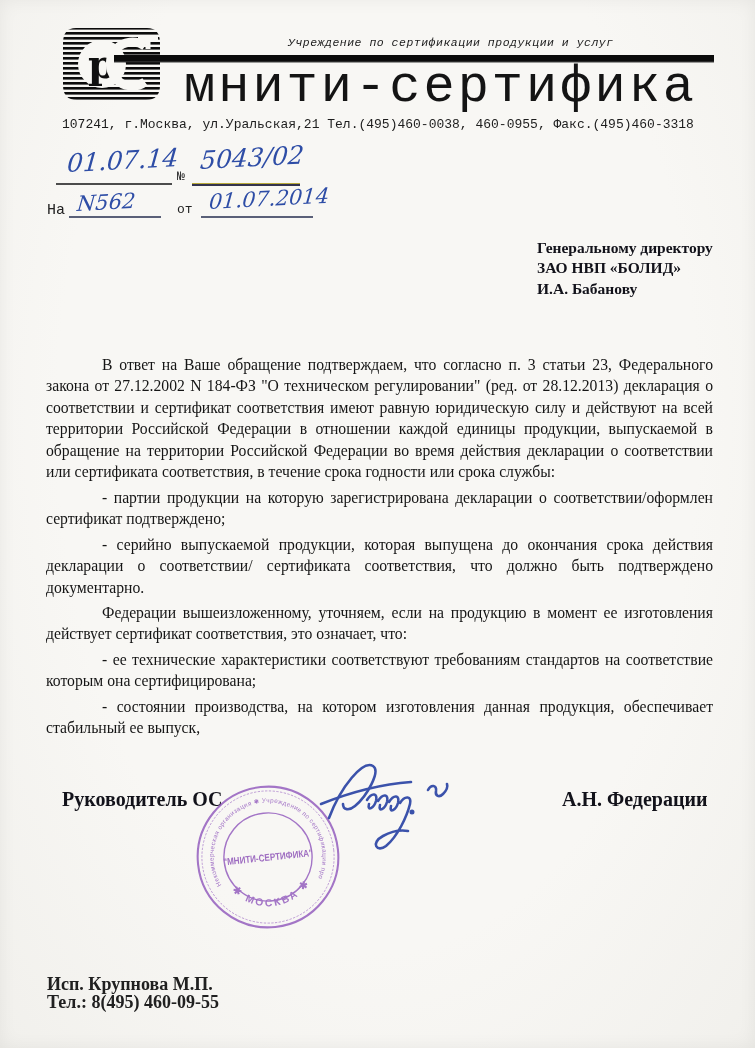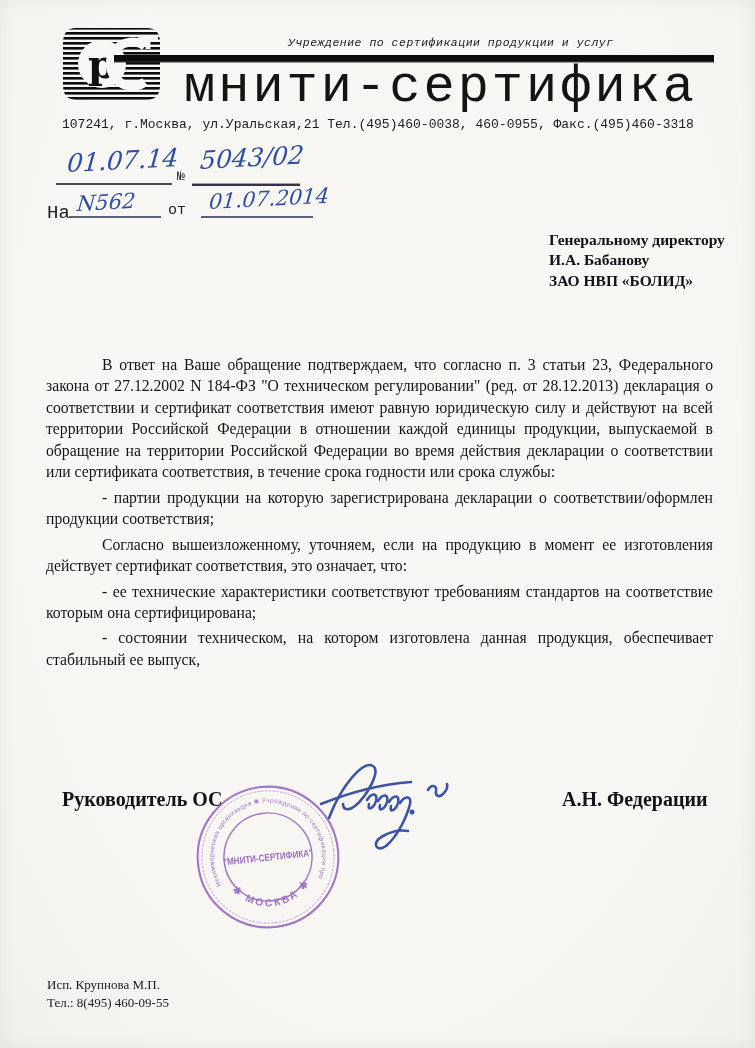--- a/index.html
+++ b/index.html
@@ -22,21 +22,21 @@
   .plabel{font-family:"Liberation Mono", monospace;color:#222;white-space:nowrap;}
   .uline{height:2px;}
   
   .recipient{font-size:15.5px;font-weight:bold;line-height:20.3px;color:#12121a;}
   
   .body-text{width:675px;font-size:15.7px;line-height:21.45px;text-align:justify;color:#151515;}
   .body-text p{margin:4px;text-indent:56px;}
   
   .sig-label{font-size:20px;font-weight:bold;color:#12121a;white-space:nowrap;}
   
-  .footer{font-size:13px;line-height:17.6px;color:#202020;}
+  .footer{font-size:18px;line-height:17.6px;color:#202020;font-weight:bold;}
   .stamp-svg{opacity:.82;transform:rotate(-6deg);}
 </style>
 </head>
 <body>
 
 <div class="page">
 
   <svg class="abs" style="left:62px;top:27px;" width="99" height="74" viewBox="0 0 99 74">
     <defs>
       <pattern id="scan" width="4" height="5" patternUnits="userSpaceOnUse">
@@ -54,39 +54,40 @@
   <div class="abs rule" style="left:114px;top:55px;width:600px;height:6.5px;"></div>
   <div class="abs org-title" style="left:184px;top:62px;">мнити-сертифика</div>
   <div class="abs address" style="left:62px;top:117px;">107241, г.Москва, ул.Уральская,21   Тел.(495)460-0038, 460-0955, Факс.(495)460-3318</div>
 
   <div class="abs hand hand-lg" style="left:66px;top:149px;">01.07.14</div>
   <div class="abs uline" style="left:56px;top:183px;width:116px;background:#4c4c4c;"></div>
   <div class="abs plabel" style="left:177px;top:169px;font-size:13px;">№</div>
   <div class="abs hand hand-lg" style="left:199px;top:146px;">5043/02</div>
   <div class="abs uline" style="left:192px;top:183px;width:108px;background:#33334d;border-top:1.5px solid #b8a93a;"></div>
 
-  <div class="abs plabel" style="left:47px;top:202px;font-size:19px;">На</div>
+  <div class="abs plabel" style="left:47px;top:202px;font-size:15px;">На</div>
   <div class="abs hand hand-md" style="left:76px;top:192px;">N562</div>
   <div class="abs uline" style="left:69px;top:216px;width:92px;background:#5a6078;"></div>
-  <div class="abs plabel" style="left:168px;top:202px;font-size:15px;">от</div>
+  <div class="abs plabel" style="left:177px;top:202px;font-size:13px;">от</div>
   <div class="abs hand hand-md" style="left:208px;top:190px;">01.07.2014</div>
   <div class="abs uline" style="left:201px;top:216px;width:112px;background:#5a6078;"></div>
 
-  <div class="abs recipient" style="left:537px;top:230px;margin-left:12px;">
+  <div class="abs recipient" style="left:537px;top:238px;">
     <div>Генеральному директору</div>
+    <div>ЗАО НВП «БОЛИД»</div>
     <div>И.А. Бабанову</div>
-    <div>ЗАО НВП «БОЛИД»</div>
   </div>
 
   <div class="abs body-text" style="left:42px;top:350px;">
     <p>В ответ на Ваше обращение подтверждаем, что согласно п. 3 статьи 23, Федерального закона от 27.12.2002 N 184-ФЗ "О техническом регулировании" (ред. от 28.12.2013) декларация о соответствии и сертификат соответствия имеют равную юридическую силу и действуют на всей территории Российской Федерации в отношении каждой единицы продукции, выпускаемой в обращение на территории Российской Федерации во время действия декларации о соответствии или сертификата соответствия, в течение срока годности или срока службы:</p>
-    <p>- партии продукции на которую зарегистрирована декларации о соответствии/оформлен продукции соответствия;</p>
-    <p>Согласно вышеизложенному, уточняем, если на продукцию в момент ее изготовления действует сертификат соответствия, это означает, что:</p>
+    <p>- партии продукции на которую зарегистрирована декларации о соответствии/оформлен сертификат подтверждено;</p>
+    <p>- серийно выпускаемой продукции, которая выпущена до окончания срока действия декларации о соответствии/ сертификата соответствия, что должно быть подтверждено документарно.</p>
+    <p>Федерации вышеизложенному, уточняем, если на продукцию в момент ее изготовления действует сертификат соответствия, это означает, что:</p>
     <p>- ее технические характеристики соответствуют требованиям стандартов на соответствие которым она сертифицирована;</p>
-    <p>- состоянии техническом, на котором изготовлена данная продукция, обеспечивает стабильный ее выпуск,</p>
+    <p>- состоянии производства, на котором изготовления данная продукция, обеспечивает стабильный ее выпуск,</p>
   </div>
 
   <div class="abs sig-label" style="left:62px;top:788px;">Руководитель ОС</div>
   <div class="abs sig-label" style="left:562px;top:788px;">А.Н. Федерации</div>
 
   <svg class="abs stamp-svg" style="left:193px;top:782px;" width="150" height="150" viewBox="0 0 160 160">
     <g stroke="#9159bd" fill="none">
       <circle cx="80" cy="80" r="75" stroke-width="2.2"></circle>
       <circle cx="80" cy="80" r="70.5" stroke-width="1" stroke-dasharray="2.5,1.5" opacity=".7"></circle>
       <circle cx="80" cy="80" r="47" stroke-width="1.5"></circle>

